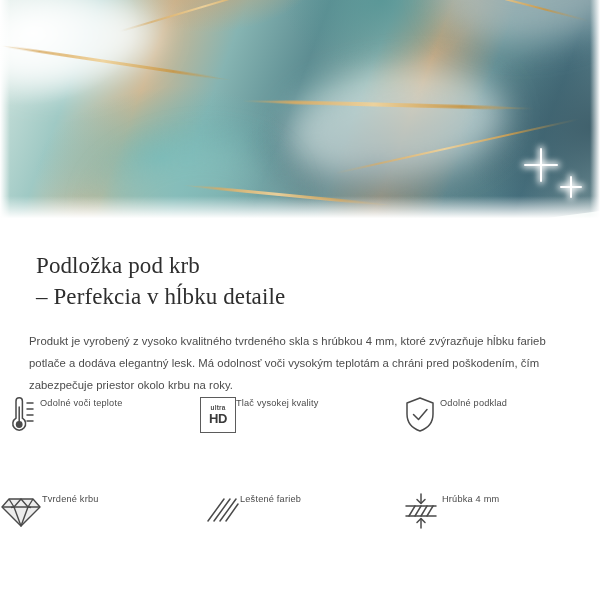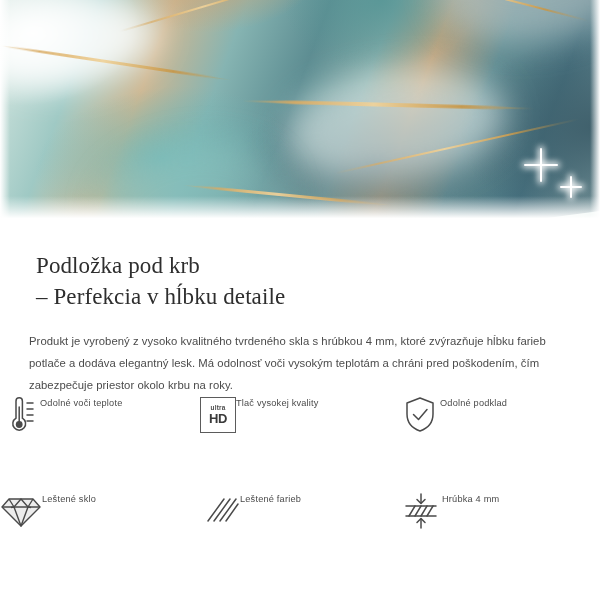--- a/index.html
+++ b/index.html
@@ -285,21 +285,21 @@
       <div class="glyph">
         <svg width="42" height="38" viewBox="0 0 42 38" fill="none" stroke="#4a4a4a" stroke-width="1.4" stroke-linejoin="round">
           <path d="M9 7h24l7 8-19 19L2 15z" fill="#4a4a4a" fill-opacity="0.1"></path>
           <path d="M2 15h38"></path>
           <path d="M9 7l5 8-3 .5"></path>
           <path d="M33 7l-5 8 3 .5"></path>
           <path d="M14 15l7 19 7-19"></path>
           <path d="M14 15l7-8 7 8"></path>
         </svg>
       </div>
-      <div class="caption">Leštené sklo</div>
+      <div class="caption">Tvrdené krbu</div>
     </div>
 
     <div class="feature">
       <div class="glyph">
         <svg width="40" height="36" viewBox="0 0 40 36" fill="none" stroke="#4a4a4a" stroke-width="1.5" stroke-linecap="round">
           <line x1="8" y1="28" x2="24" y2="6"></line>
           <line x1="14" y1="28" x2="30" y2="6"></line>
           <line x1="20" y1="28" x2="36" y2="6"></line>
           <line x1="26" y1="28" x2="38" y2="11"></line>
         </svg>

